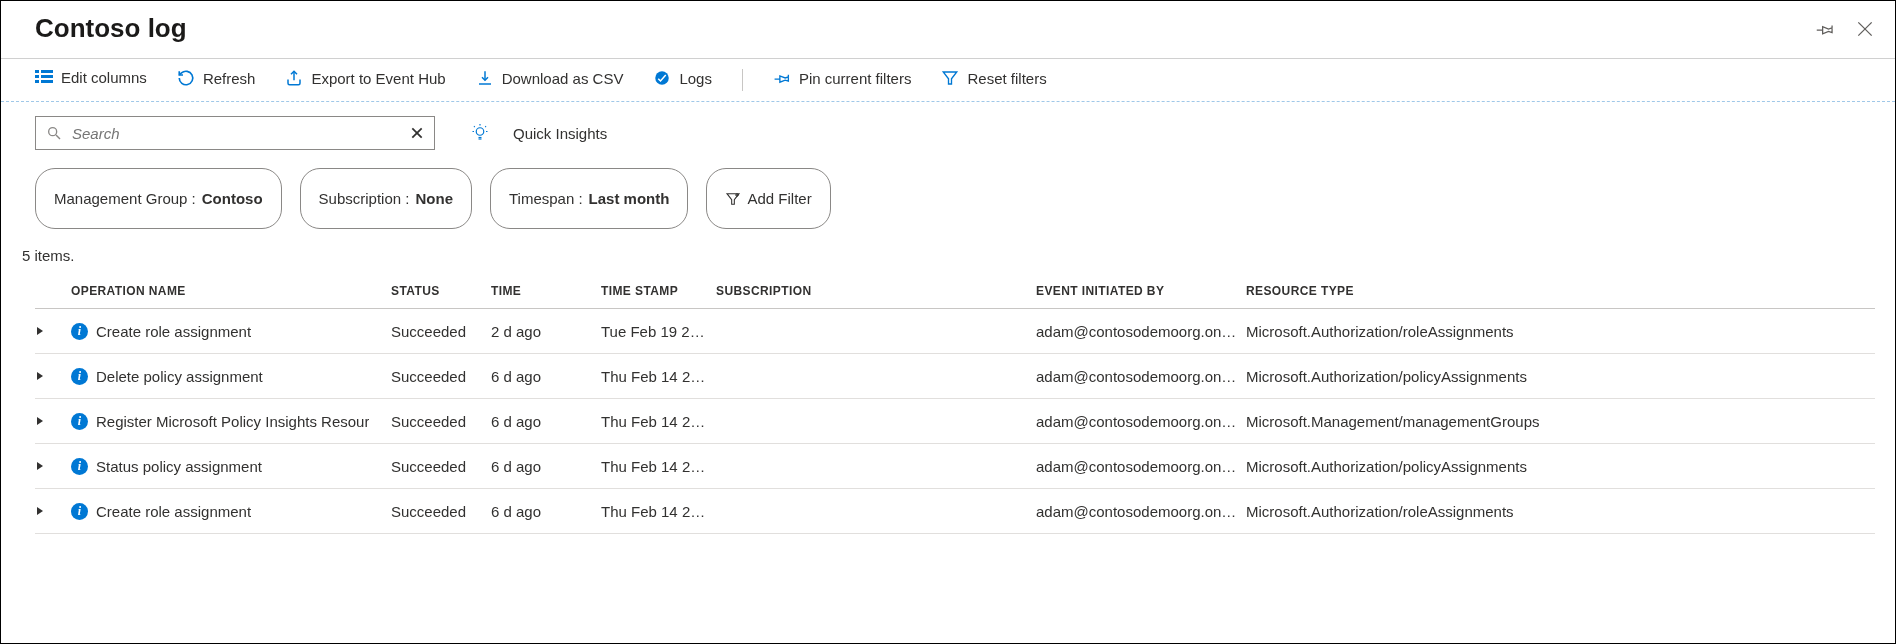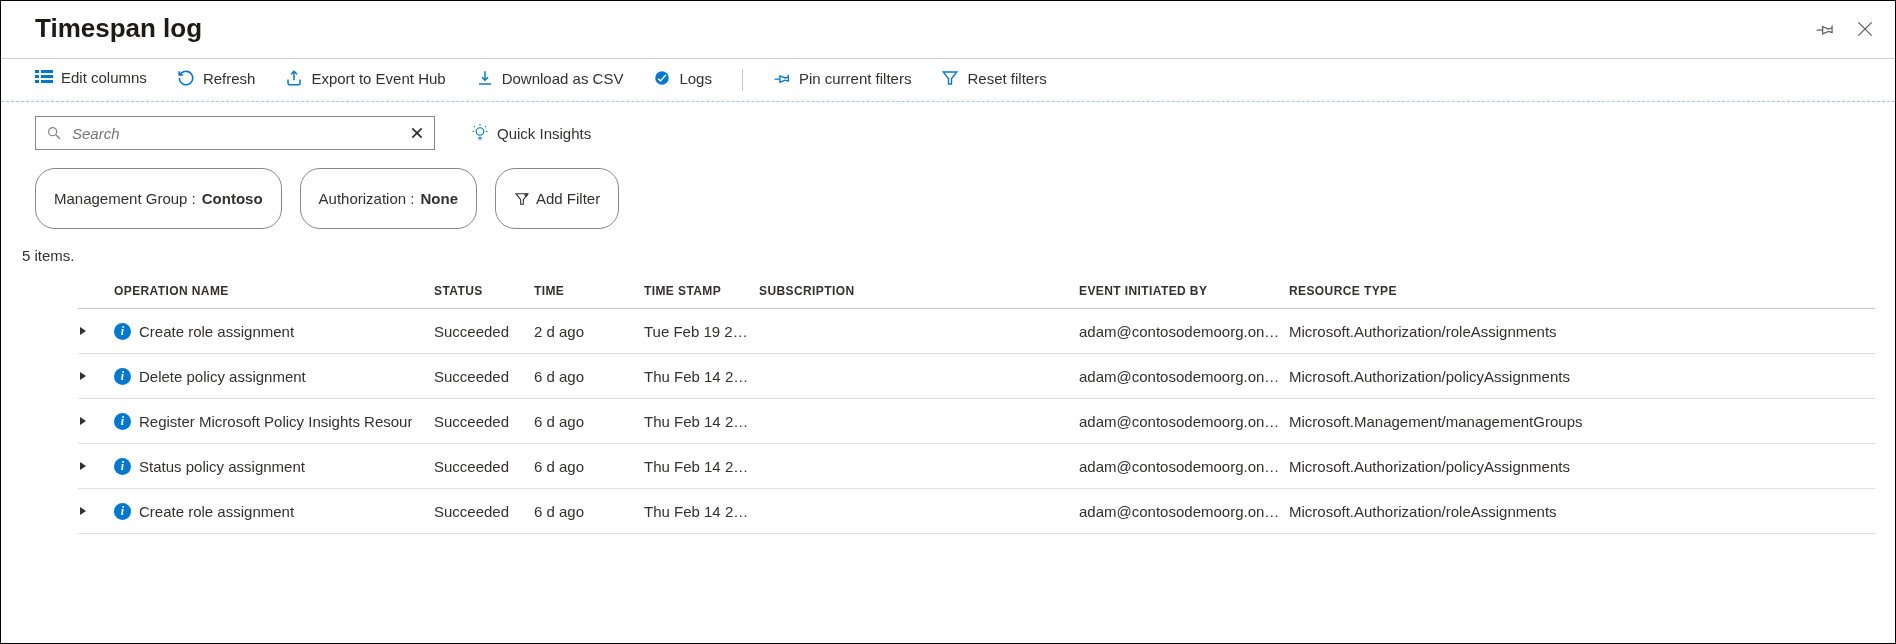--- a/index.html
+++ b/index.html
@@ -83,21 +83,21 @@
     border: none;
     outline: none;
     font-size: 15px;
     font-style: italic;
     color: #605e5c;
     background: transparent;
   }
   .quick-insights {
     display: flex;
     align-items: center;
-    gap: 8px;
+    gap: 24px;
     font-size: 15px;
     color: #323130;
     cursor: pointer;
   }
   .filter-row {
     display: flex;
     align-items: center;
     padding: 12px 20px 2px 34px;
     gap: 18px;
     flex-wrap: wrap;
@@ -115,21 +115,20 @@
     background: #fff;
   }
   .pill strong { font-weight: 600; }
   .count-row {
     padding: 16px 20px 6px 21px;
     font-size: 15px;
     color: #323130;
   }
   .table {
     padding: 0 20px 0 34px;
-    margin-left: 43px;
   }
   .thead, .trow {
     display: grid;
     grid-template-columns: 36px 320px 100px 110px 115px 320px 210px 420px;
     align-items: center;
     border-bottom: 1px solid #e1dfdd;
   }
   .thead {
     font-size: 12px;
     font-weight: 600;
@@ -183,21 +182,21 @@
     text-overflow: clip;
   }
   svg { display: block; }
 </style>
 </head>
 <body>
 
 <div class="window">
 
   <div class="blade-header">
-    <div class="blade-title">Timespan log</div>
+    <div class="blade-title">Contoso log</div>
     <div class="blade-header-actions">
       <span class="icon-btn">
         <svg width="20" height="20" viewBox="0 0 24 24" fill="none" stroke="#605e5c" stroke-width="1.5">
           <path d="M15 3l6 6-4 2-3 7-3-3-5 5 5-5-3-3 7-3 2-4z" transform="rotate(45 12 12)"></path>
         </svg>
       </span>
       <span class="icon-btn">
         <svg width="20" height="20" viewBox="0 0 24 24" stroke="#605e5c" stroke-width="1.5">
           <line x1="4" y1="4" x2="20" y2="20"></line>
             <line x1="20" y1="4" x2="4" y2="20"></line>
@@ -309,22 +308,26 @@
       <span>Quick Insights</span>
     </div>
   </div>
 
   <div class="filter-row">
     <div class="pill">
       <span>Management Group :</span>
       <strong>Contoso</strong>
     </div>
     <div class="pill">
-      <span>Authorization :</span>
+      <span>Subscription :</span>
       <strong>None</strong>
+    </div>
+    <div class="pill">
+      <span>Timespan :</span>
+      <strong>Last month</strong>
     </div>
     <div class="pill">
       <span>
         <svg width="16" height="16" viewBox="0 0 24 24" fill="none" stroke="#323130" stroke-width="1.6">
             <polygon points="3 4 21 4 14 13 14 20 10 20 10 13 3 4"></polygon>
             <line x1="18" y1="3" x2="18" y2="9"></line>
             <line x1="15" y1="6" x2="21" y2="6"></line>
           </svg>
       </span>
       <span>Add Filter</span>

